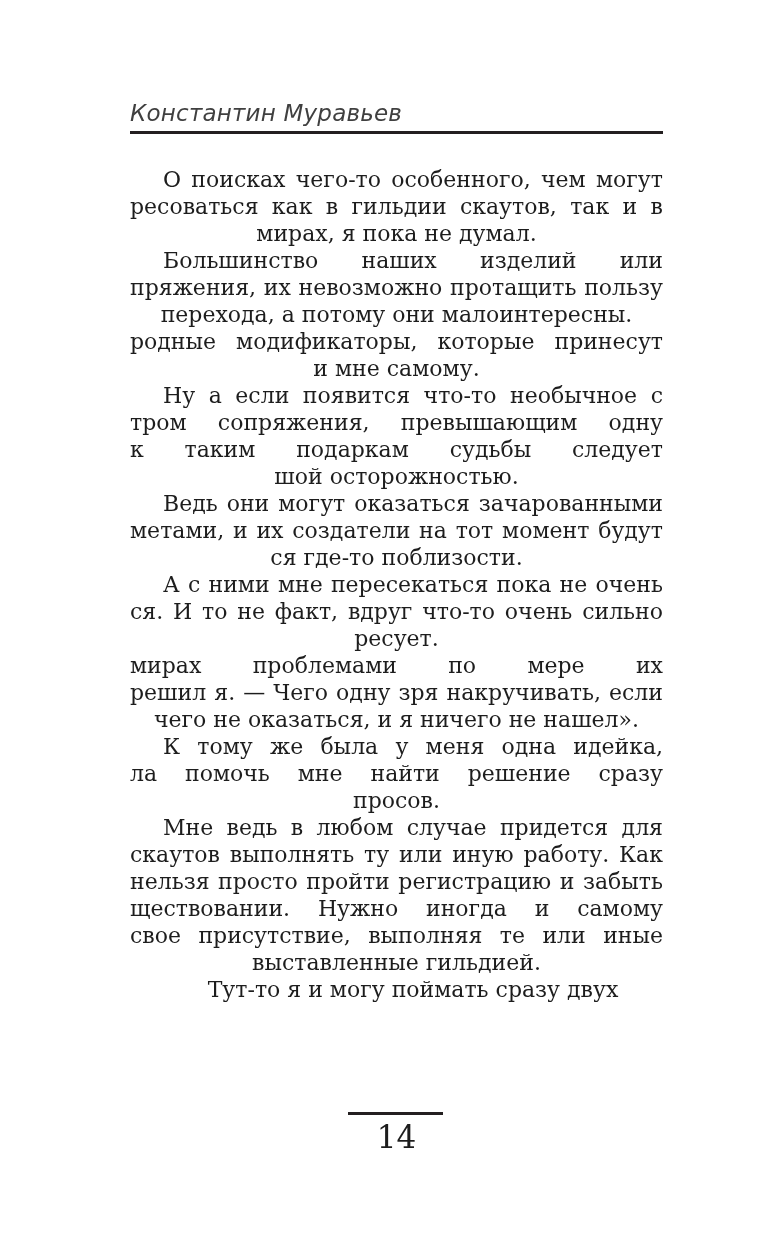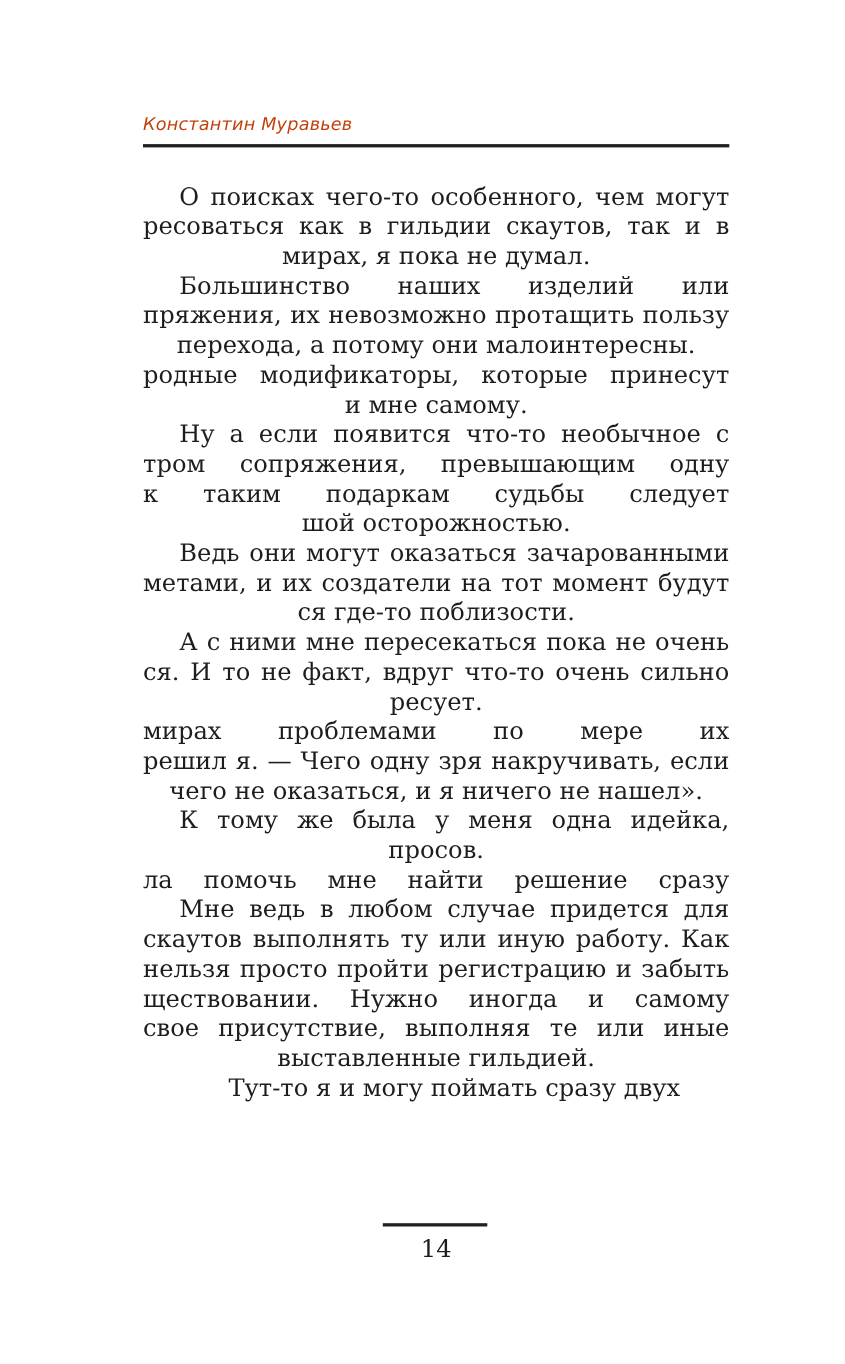--- a/index.html
+++ b/index.html
@@ -16,23 +16,23 @@
     position: absolute;
     inset: 0;
   }
   .author-header {
     position: absolute;
     left: 130px;
     top: 100px;
     width: 534px;
     font-family: "DejaVu Sans", "Liberation Sans", sans-serif;
     font-style: italic;
-    font-size: 16px;
+    font-size: 23px;
     line-height: 26px;
-    color: #c2410c;
+    color: #404040;
     letter-spacing: 0.2px;
   }
   .header-rule {
     position: absolute;
     left: 130px;
     top: 131px;
     width: 533px;
     height: 3px;
     background: #231f20;
   }
@@ -66,21 +66,21 @@
     width: 95px;
     height: 3px;
     background: #231f20;
   }
   .page-number {
     position: absolute;
     left: 130px;
     top: 1122px;
     width: 533px;
     text-align: center;
-    font-size: 22px;
+    font-size: 31px;
     line-height: 30px;
     color: #1d1d1d;
   }
 </style>
 </head>
 <body>
 
 <div class="page">
 
   <div class="author-header">Константин Муравьев</div>
@@ -118,22 +118,22 @@
         <div class="line">ся. И то не факт, вдруг что-то очень сильно заинте-</div>
         <div class="line last">ресует.</div>
       </div>
       <div class="paragraph">
         <div class="line">мирах проблемами по мере их возникновения, —</div>
         <div class="line">решил я. — Чего одну зря накручивать, если еще ни-</div>
         <div class="line last">чего не оказаться, и я ничего не нашел».</div>
       </div>
       <div class="paragraph">
         <div class="line first">К тому же была у меня одна идейка, которая мог-</div>
+        <div class="line">ла помочь мне найти решение сразу нескольких во-</div>
         <div class="line last">просов.</div>
-        <div class="line">ла помочь мне найти решение сразу нескольких во-</div>
       </div>
       <div class="paragraph">
         <div class="line first">Мне ведь в любом случае придется для гильдии</div>
         <div class="line">скаутов выполнять ту или иную работу. Как я понял,</div>
         <div class="line">нельзя просто пройти регистрацию и забыть о ее су-</div>
         <div class="line">ществовании. Нужно иногда и самому засвечивать</div>
         <div class="line">свое присутствие, выполняя те или иные задания,</div>
         <div class="line last">выставленные гильдией.</div>
       </div>
       <div class="paragraph">

